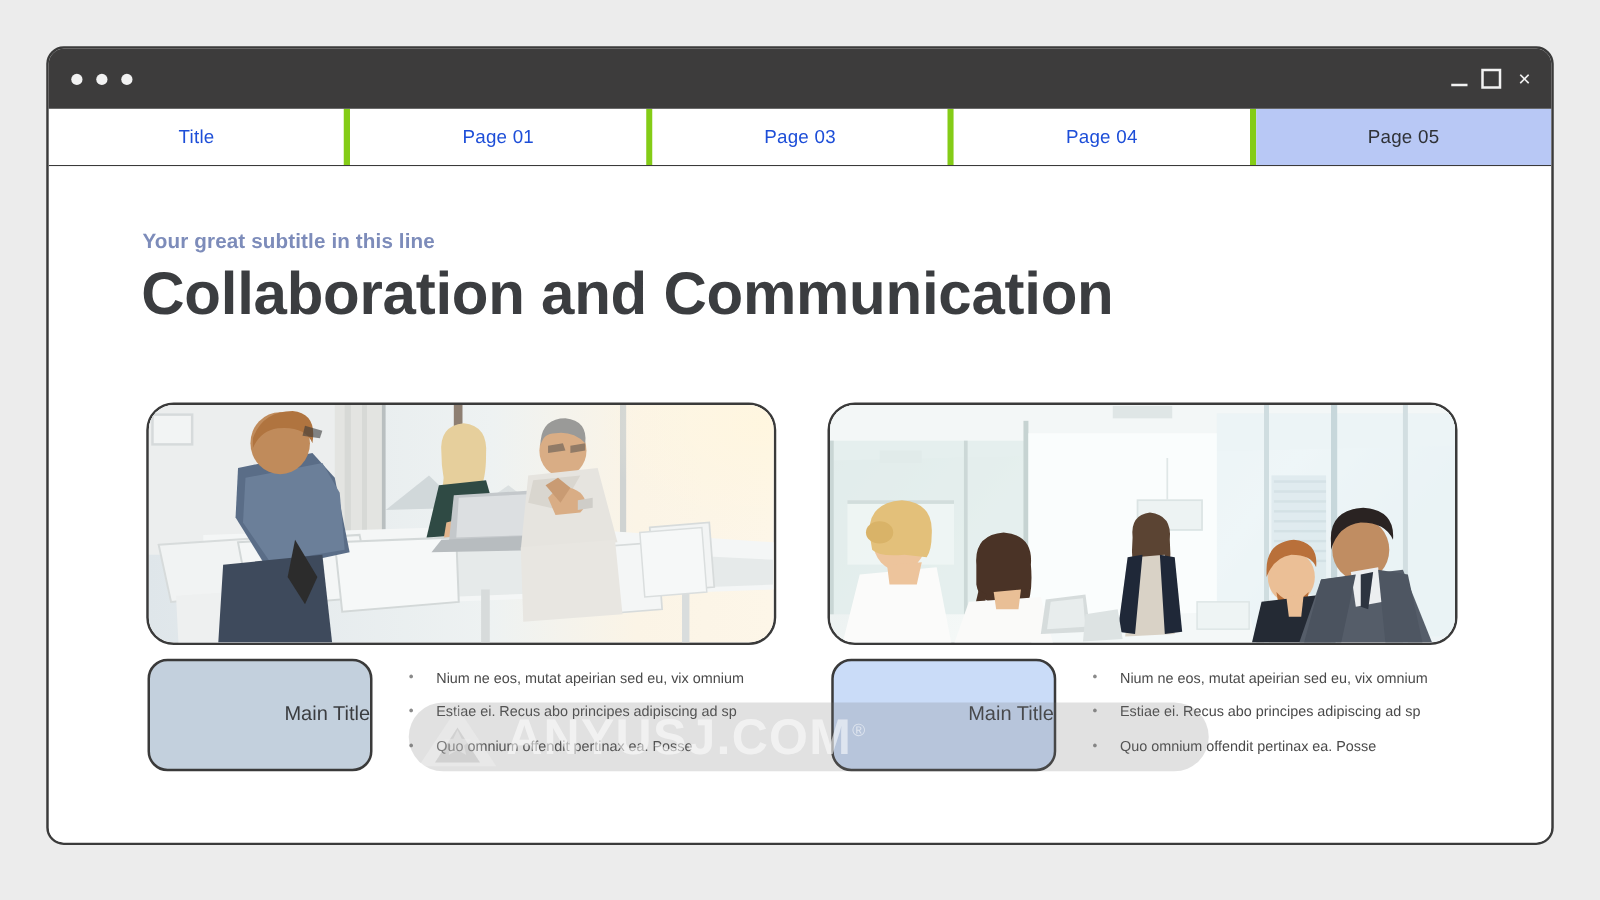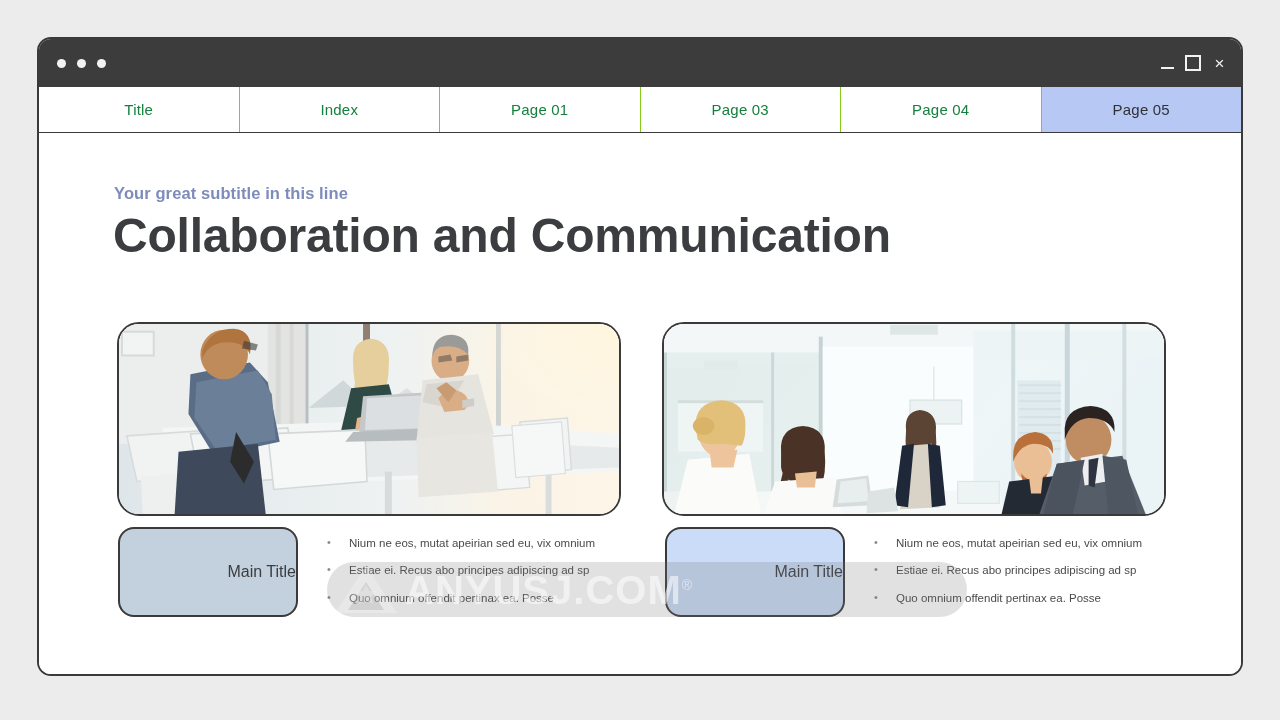--- a/index.html
+++ b/index.html
@@ -91,22 +91,22 @@
     height: 45px;
     background: #ffffff;
     border-bottom: 1px solid #3a3a3a;
   }
   .tab {
     flex: 1 1 0;
     display: flex;
     align-items: center;
     justify-content: center;
     font-size: 15px;
-    color: #15803d;
-    border-right: 1px solid #84cc16;
+    color: #1d4ed8;
+    border-right: 5px solid #84cc16;
     background: #ffffff;
     box-sizing: border-box;
     letter-spacing: .2px;
   }
   .tab:last-child { border-right: none; }
   .tab.active { background: #b8c8f5; color: #2f3237; text-align: center; }
 
   
   .slide {
     position: relative;
@@ -246,23 +246,20 @@
       <div class="winbtns">
         <span class="wb wb-min"></span>
         <span class="wb wb-max"></span>
         <span class="wb wb-close">×</span>
       </div>
     </div>
 
     <div class="tabbar">
       <div class="tab">
         <span>Title</span>
-      </div>
-      <div class="tab">
-        <span>Index</span>
       </div>
       <div class="tab">
         <span>Page 01</span>
       </div>
       <div class="tab">
         <span>Page 03</span>
       </div>
       <div class="tab">
         <span>Page 04</span>
       </div>

